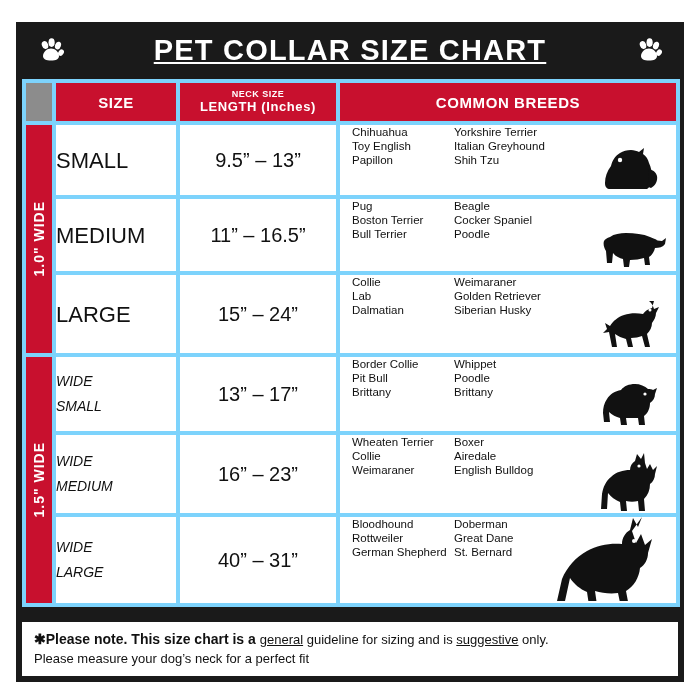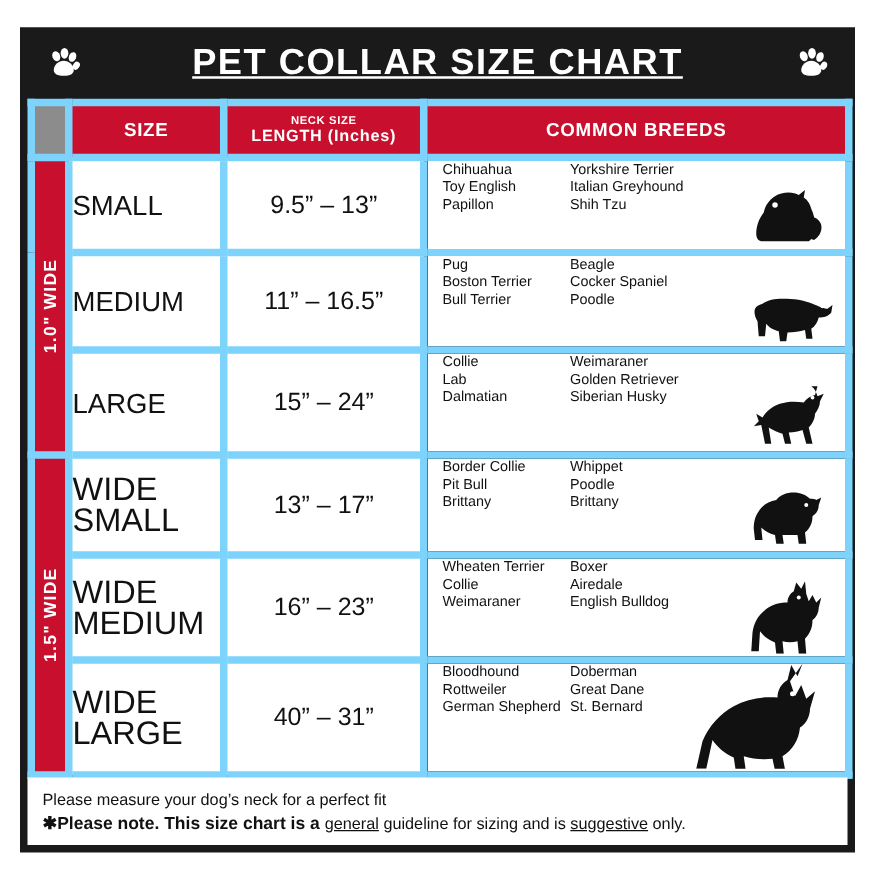--- a/index.html
+++ b/index.html
@@ -64,21 +64,21 @@
     top: 57px;
     width: 656px;
     background: #1a1a1a;
   }
   table.chart {
     border-collapse: collapse;
     width: 656px;
     table-layout: fixed;
   }
   table.chart td, table.chart th {
-    border: 6px solid #7dd3fc;
+    border: 4px solid #7dd3fc;
     padding: 0;
     vertical-align: middle;
   }
 
   
   .col-side { width: 30px; }
   .col-size { width: 124px; }
   .col-length { width: 160px; }
   .col-breeds { width: 340px; }
 
@@ -133,21 +133,21 @@
     color: #111111;
   }
   .size-cell {
     text-align: left;
     font-size: 22px;
     font-weight: normal;
     color: #111111;
     line-height: 25px;
     padding: 4px 0;
   }
-  .size-cell.two-line { font-size: 26px; }
+  .size-cell.two-line { font-size: 14px; font-style: italic; }
   .length-cell {
     text-align: center;
     font-size: 20px;
     color: #111111;
   }
   .breeds-cell {
     position: relative;
     padding: 0;
     height: 76px;
   }
@@ -415,20 +415,20 @@
                   <circle cx="88" cy="26" r="2" fill="#ffffff"></circle>
                 </svg>
               </span>
             </td>
           </tr>
         </tbody>
       </table>
     </div>
 
     <div class="footer">
-      <div class="footer-line">Please measure your dog’s neck for a perfect fit</div>
       <div class="footer-line">
         <span class="star">✱Please note. This size chart is a </span><span class="ul">general</span><span> guideline for sizing and is </span><span class="ul">suggestive</span><span> only.</span>
       </div>
+      <div class="footer-line">Please measure your dog’s neck for a perfect fit</div>
     </div>
 
   </div>
 </div>
 
 </body></html>

